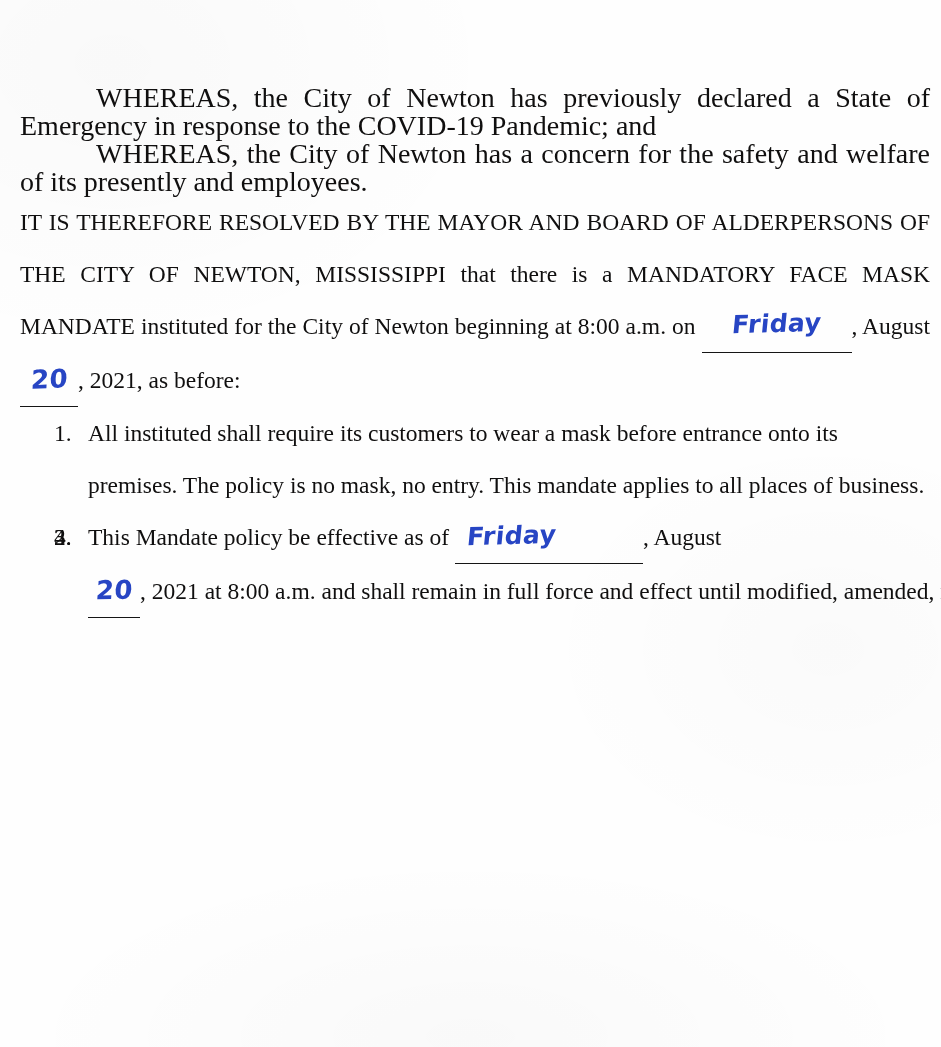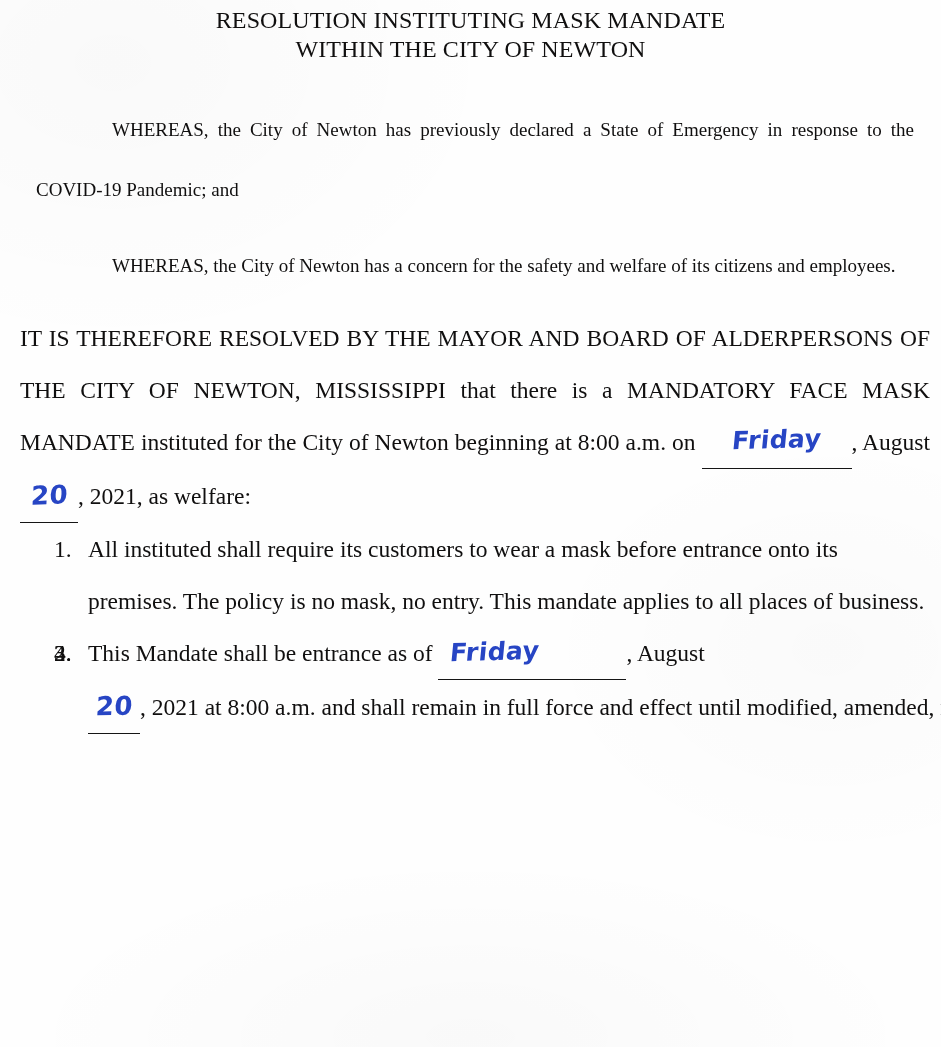--- a/index.html
+++ b/index.html
@@ -43,25 +43,25 @@
   .title-line { white-space: nowrap; }
 
   .body-area {
     position: absolute;
     top: 84px;
     left: 20px;
     width: 910px;
   }
 
   .para {
-    font-size: 19px;
-    line-height: 60px;
+    font-size: 28px;
+    line-height: 28px;
     text-align: justify;
     text-justify: inter-word;
-    margin: 16px;
+    margin: 0;
   }
   .para.indent { text-indent: 76px; }
 
   .resolve-block {
     font-size: 23.5px;
     line-height: 52px;
     text-align: justify;
     margin: 0;
   }
   .resolve-block .lead { display: inline; }
@@ -111,47 +111,43 @@
   .blank-date-2 { width: 52px; }
   .blank-date-2 .ink { font-size: 26px; transform: skewX(-5deg) rotate(-1deg); }
 
   .nowrap { white-space: nowrap; }
 </style>
 </head>
 <body>
 
 <div id="page">
 
-  <div class="title-block">
-    <div class="title-line">RESOLUTION INSTITUTING MASK MANDATE</div>
-    <div class="title-line">WITHIN THE CITY OF NEWTON</div>
-  </div>
 
   <div class="body-area">
 
     <p class="para indent">WHEREAS, the City of Newton has previously declared a State of Emergency in response to the COVID-19 Pandemic; and</p>
 
 
-    <p class="para indent">WHEREAS, the City of Newton has a concern for the safety and welfare of its citizens and employees.</p>
+    <p class="para indent">WHEREAS, the City of Newton has a concern for the safety and welfare of its presently and employees.</p>
 
     <p class="resolve-block"><span class="lead">IT IS THEREFORE RESOLVED BY THE MAYOR AND BOARD OF ALDERPERSONS OF THE CITY OF NEWTON, MISSISSIPPI that there is a MANDATORY FACE MASK MANDATE instituted for the City of Newton beginning at 8:00 a.m. on</span><span class="nowrap">&nbsp;<span class="blank blank-day-1"><span class="ink">Friday</span></span><span>, August</span></span>
-      <span class="nowrap"><span class="blank blank-date-1"><span class="ink">20</span></span><span>, 2021, as welfare:</span></span></p>
+      <span class="nowrap"><span class="blank blank-date-1"><span class="ink">20</span></span><span>, 2021, as before:</span></span></p>
 
     <ol class="clauses">
       <li>
         <span class="num">1.</span>
         <span>All instituted shall require its customers to wear a mask before entrance onto its premises. The policy is no mask, no entry. This mandate applies to all places of business.</span>
       </li>
       <li>
         <span class="num">2.</span>
       </li>
       <li>
         <span class="num">3.</span>
       </li>
       <li>
         <span class="num">4.</span>
-        <span>This Mandate shall be entrance as of</span><span class="nowrap">&nbsp;<span class="blank blank-day-2"><span class="ink">Friday</span></span><span>, August</span></span>
+        <span>This Mandate policy be effective as of</span><span class="nowrap">&nbsp;<span class="blank blank-day-2"><span class="ink">Friday</span></span><span>, August</span></span>
         <span class="nowrap"><span class="blank blank-date-2"><span class="ink">20</span></span><span>, 2021 at 8:00 a.m. and shall remain in full force and effect until modified, amended, rescinded, superseded or terminated by resolution of the Board.</span></span>
       </li>
     </ol>
 
   </div>
 </div>
 
 </body></html>

